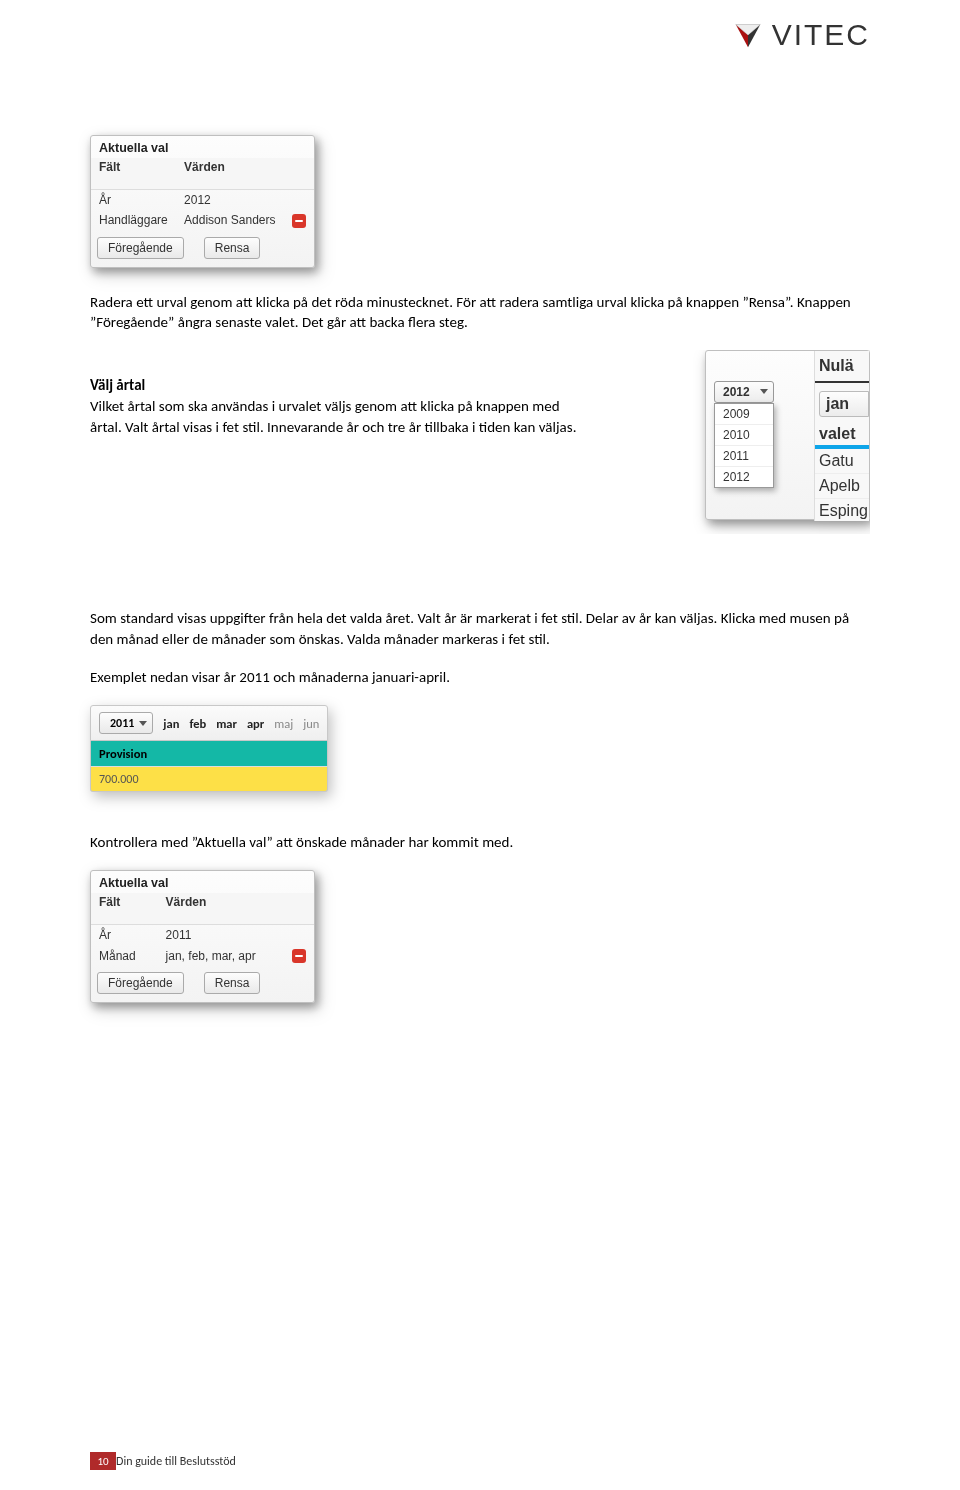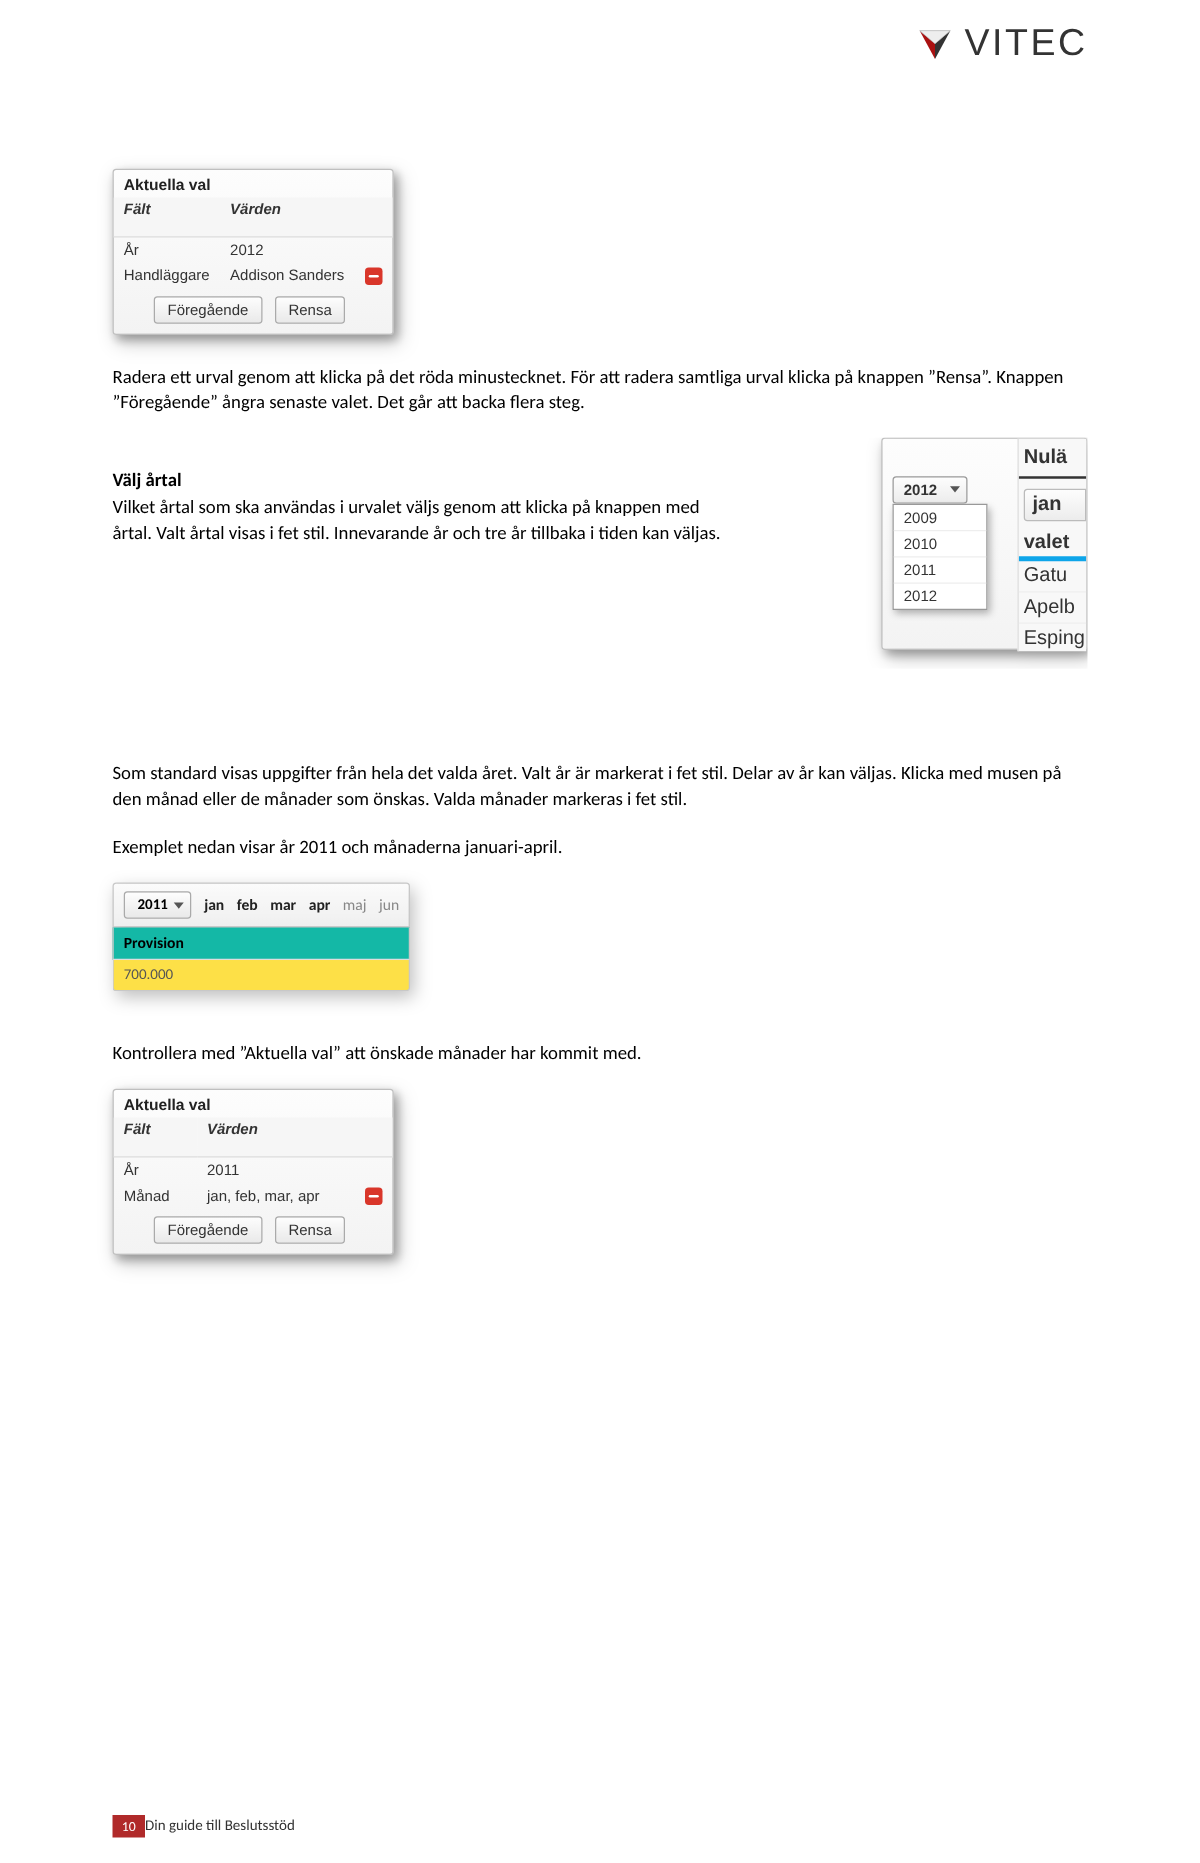--- a/index.html
+++ b/index.html
@@ -57,21 +57,20 @@
     width: 100%;
     border-collapse: collapse;
   }
   .panel-table th {
     text-align: left;
     font-weight: bold;
     font-size: 12px;
     padding: 2px 8px 15px 8px;
     border-bottom: 1px solid #ddd;
     background: #f6f6f6;
-    font-style: italic;
   }
   .panel-table td {
     padding: 3px 8px;
     font-size: 12px;
     vertical-align: middle;
   }
   .minus-badge {
     display: inline-block;
     width: 14px; height: 14px;
     background: #d9362a;
@@ -82,22 +81,21 @@
   .minus-badge::after {
     content: "";
     position: absolute;
     left: 3px; right: 3px; top: 6px; height: 2px;
     background: #fff;
     border-radius: 1px;
   }
   .btn-row {
     padding: 6px 6px 8px 6px;
     display: flex;
-    gap: 10px;
-    margin-left: 26px;
+    gap: 20px;
   }
   .ui-btn {
     background: linear-gradient(#fdfdfd,#e9e9e9);
     border: 1px solid #aaa;
     border-radius: 3px;
     padding: 3px 10px;
     font-size: 12px;
     font-family: Verdana, Arial, sans-serif;
     color: #333;
     cursor: pointer;
@@ -137,21 +135,21 @@
   .year-combo .chev {
     position: absolute; right: 5px; top: 7px;
     width: 0; height: 0;
     border-left: 4px solid transparent;
     border-right: 4px solid transparent;
     border-top: 5px solid #555;
   }
   .year-dropdown {
     position: absolute;
     top: 52px; left: 8px;
-    width: 76px;
+    width: 60px;
     background: #fff;
     border: 1px solid #999;
     box-shadow: 2px 3px 6px rgba(0,0,0,0.3);
   }
   .year-dropdown div {
     padding: 3px 8px;
     font-size: 12px;
     border-bottom: 1px solid #eee;
   }
   .year-dropdown div:last-child { border-bottom: none; }

